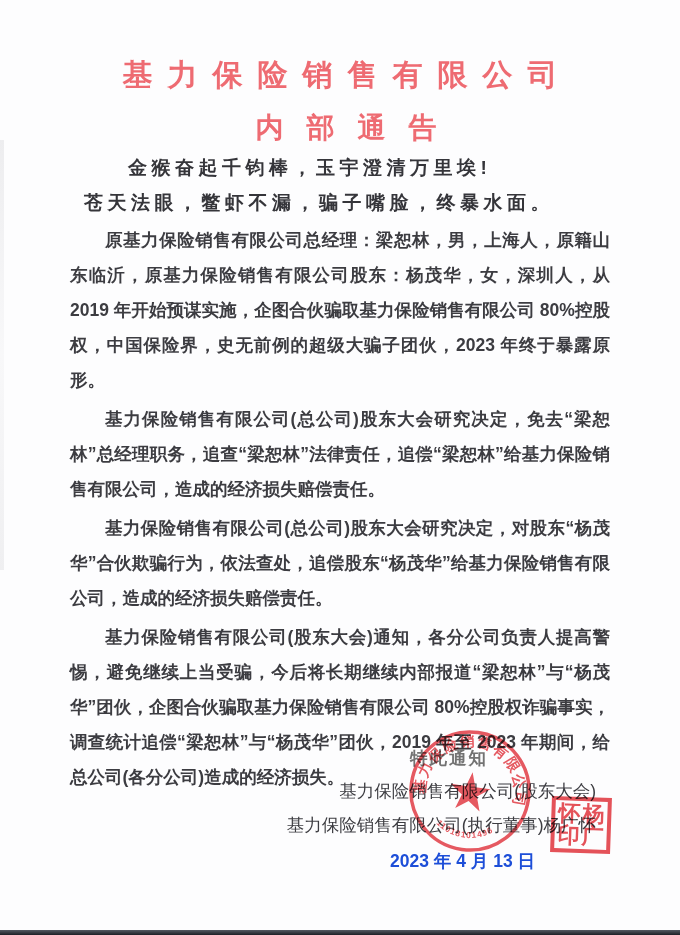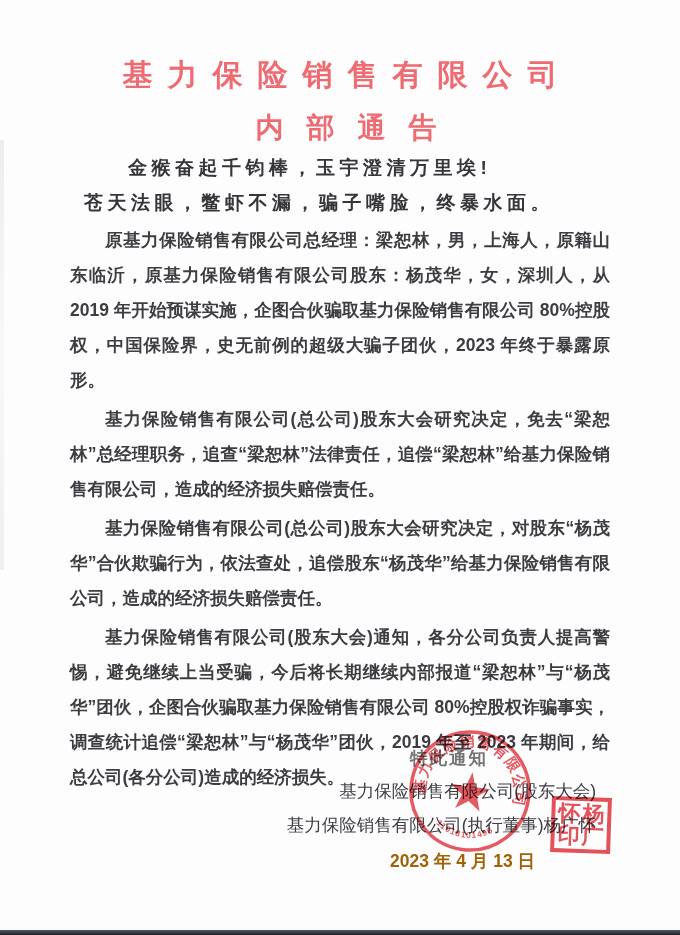--- a/index.html
+++ b/index.html
@@ -50,21 +50,21 @@
   }
   .sig-line{
     position:absolute;right:107px;
     font-size:17.5px;font-weight:400;color:#3c3c41;
     white-space:nowrap;text-align:right;
   }
   .sig1{top:779px;}
   .sig2{top:813px;text-align:right;}
   .doc-date{
     position:absolute;top:849px;right:168px;
-    font-size:17.5px;font-weight:600;color:#a16207;
+    font-size:17.5px;font-weight:600;color:#1d4ed8;
     white-space:nowrap;
   }
   
   .round-seal{
     position:absolute;left:400px;top:721px;width:140px;height:140px;
     transform:rotate(8deg);
     opacity:.88;
     mix-blend-mode:multiply;
   }
   

